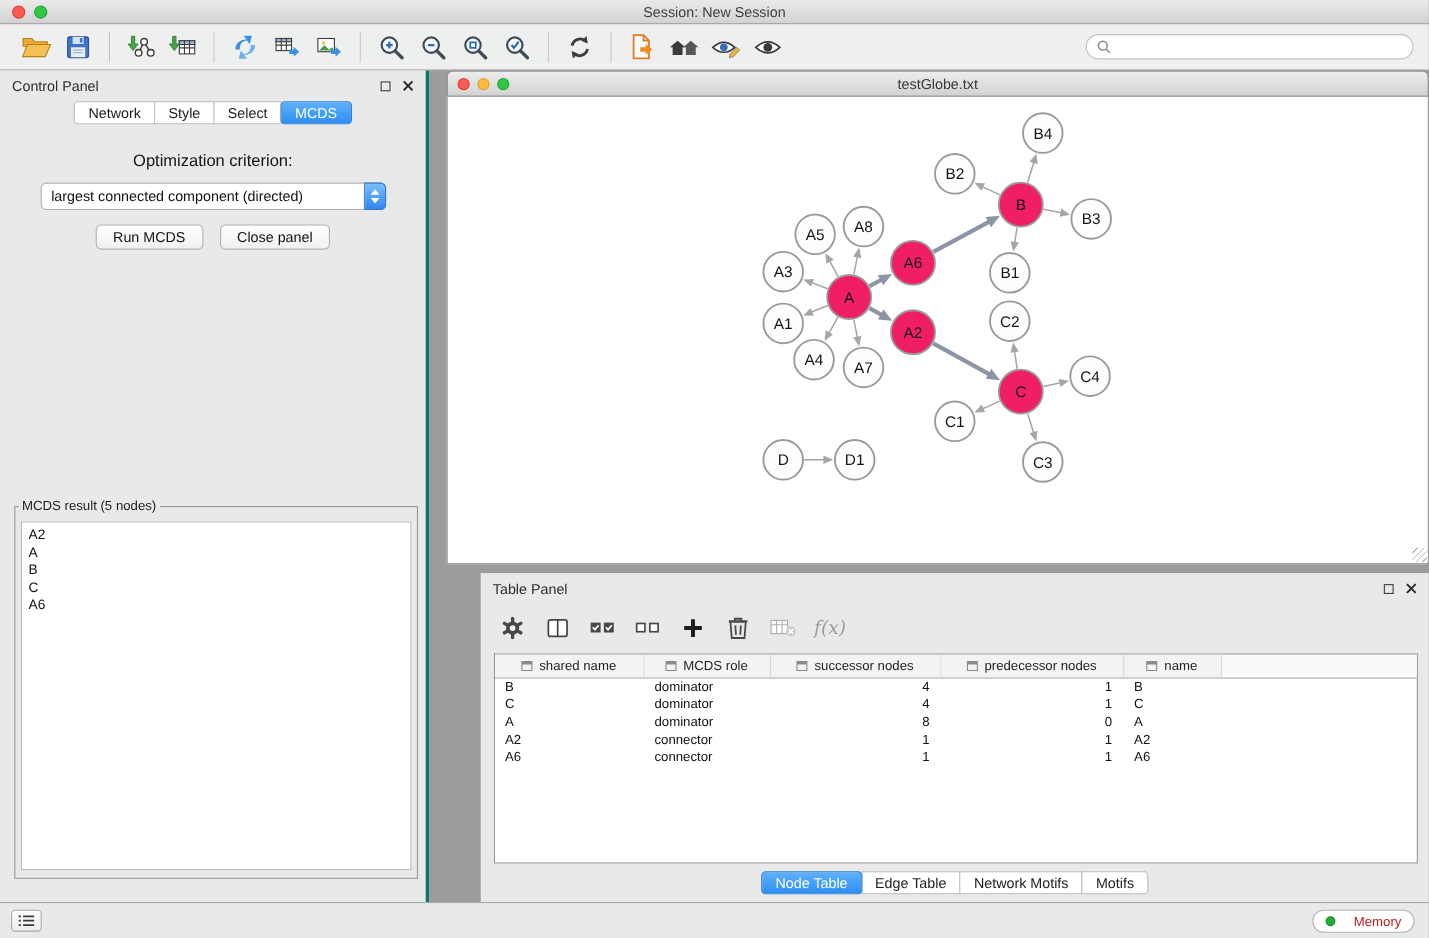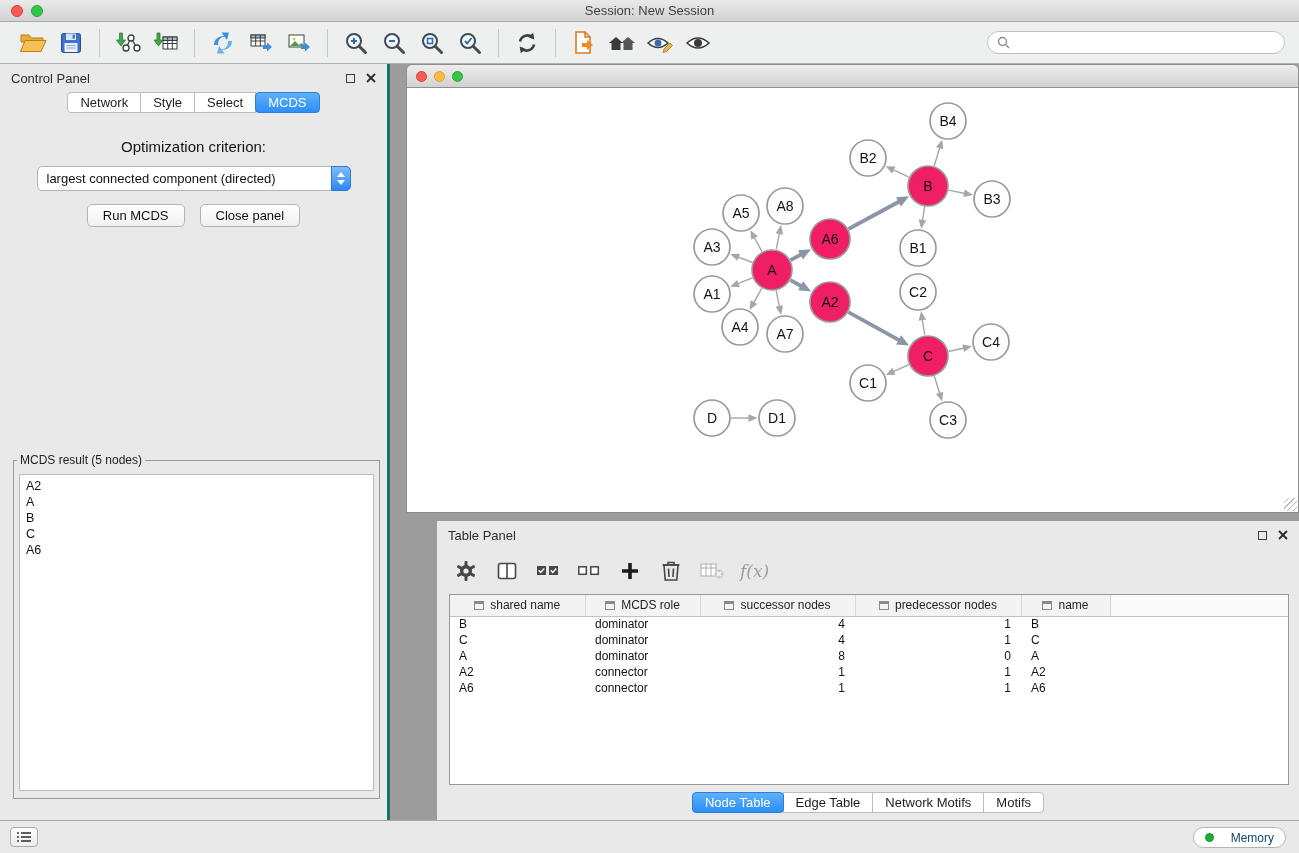--- a/index.html
+++ b/index.html
@@ -74,21 +74,21 @@
   thead th.filler { background:#fafafa; border-right:none; }
   th .col-icon { display:inline-block; width:10px; height:9px; border:1px solid #8a8a8a; border-top-width:3px; margin-right:6px; vertical-align:-1px; }
   tbody td { height:16px; padding:0 10px; white-space:nowrap; overflow:hidden; vertical-align:middle; }
   tbody tr td:first-child { padding-left:9px; }
 
   .tp-tabs { position:absolute; bottom:7px; left:0; right:0; display:flex; justify-content:center; }
 
   
   .statusbar { position:absolute; left:0; right:0; bottom:0; height:33px; background:#e9e9e9; border-top:1px solid #a8a8a8; }
   .sb-left-btn { position:absolute; left:10px; top:6px; width:28px; height:20px; background:linear-gradient(#fcfcfc,#ededed); border:1px solid #ababab; border-radius:4px; display:flex; align-items:center; justify-content:center; }
-  .memory-btn { position:absolute; right:13px; top:6px; height:21px; background:#fff; border:1px solid #b5b5b5; border-radius:11px; display:flex; align-items:center; gap:17px; padding:0 11px; font-size:12px; color:#0c4a6e; }
+  .memory-btn { position:absolute; right:13px; top:6px; height:21px; background:#fff; border:1px solid #b5b5b5; border-radius:11px; display:flex; align-items:center; gap:17px; padding:0 11px; font-size:12px; color:#b91c1c; }
   .mem-dot { width:9px; height:9px; border-radius:50%; background:#1fae37; border:1px solid #188a2b; }
 </style>
 </head>
 <body>
 
 <div class="app">
 
   <div class="titlebar">
     <div class="lights">
       <span class="light red"></span>
@@ -282,20 +282,21 @@
 
   <div class="right-area">
 
     <div class="network-window">
       <div class="nw-titlebar">
         <span class="nw-lights">
           <span class="light red"></span>
           <span class="light yellow"></span>
           <span class="light green"></span>
         </span>
+        <span class="nw-title">testGlobe.txt</span>
       </div>
       <div class="nw-canvas">
         <svg id="graph-svg" viewBox="0 0 891 424" preserveAspectRatio="none">
             <g>
               <line x1="345.5019894914096" y1="189.79920420343618" x2="329.60463230845943" y2="196.15814707661627" stroke="#a6a6a6" stroke-width="1.4"></line>
               <polygon points="323.1052954722626,198.757881811095 330.0503011200843,191.88715429854406 332.8728702603755,198.94357714927204" fill="#a6a6a6"></polygon>
             </g>
             <g>
               <line x1="345.39133153665693" y1="174.4833437557185" x2="329.74427210850433" y2="168.48530430826" stroke="#a6a6a6" stroke-width="1.4"></line>
               <polygon points="323.20804928738994,165.97975222683283 332.97192118731175,165.65294108577712 330.25160749890506,172.74941157727267" fill="#a6a6a6"></polygon>

